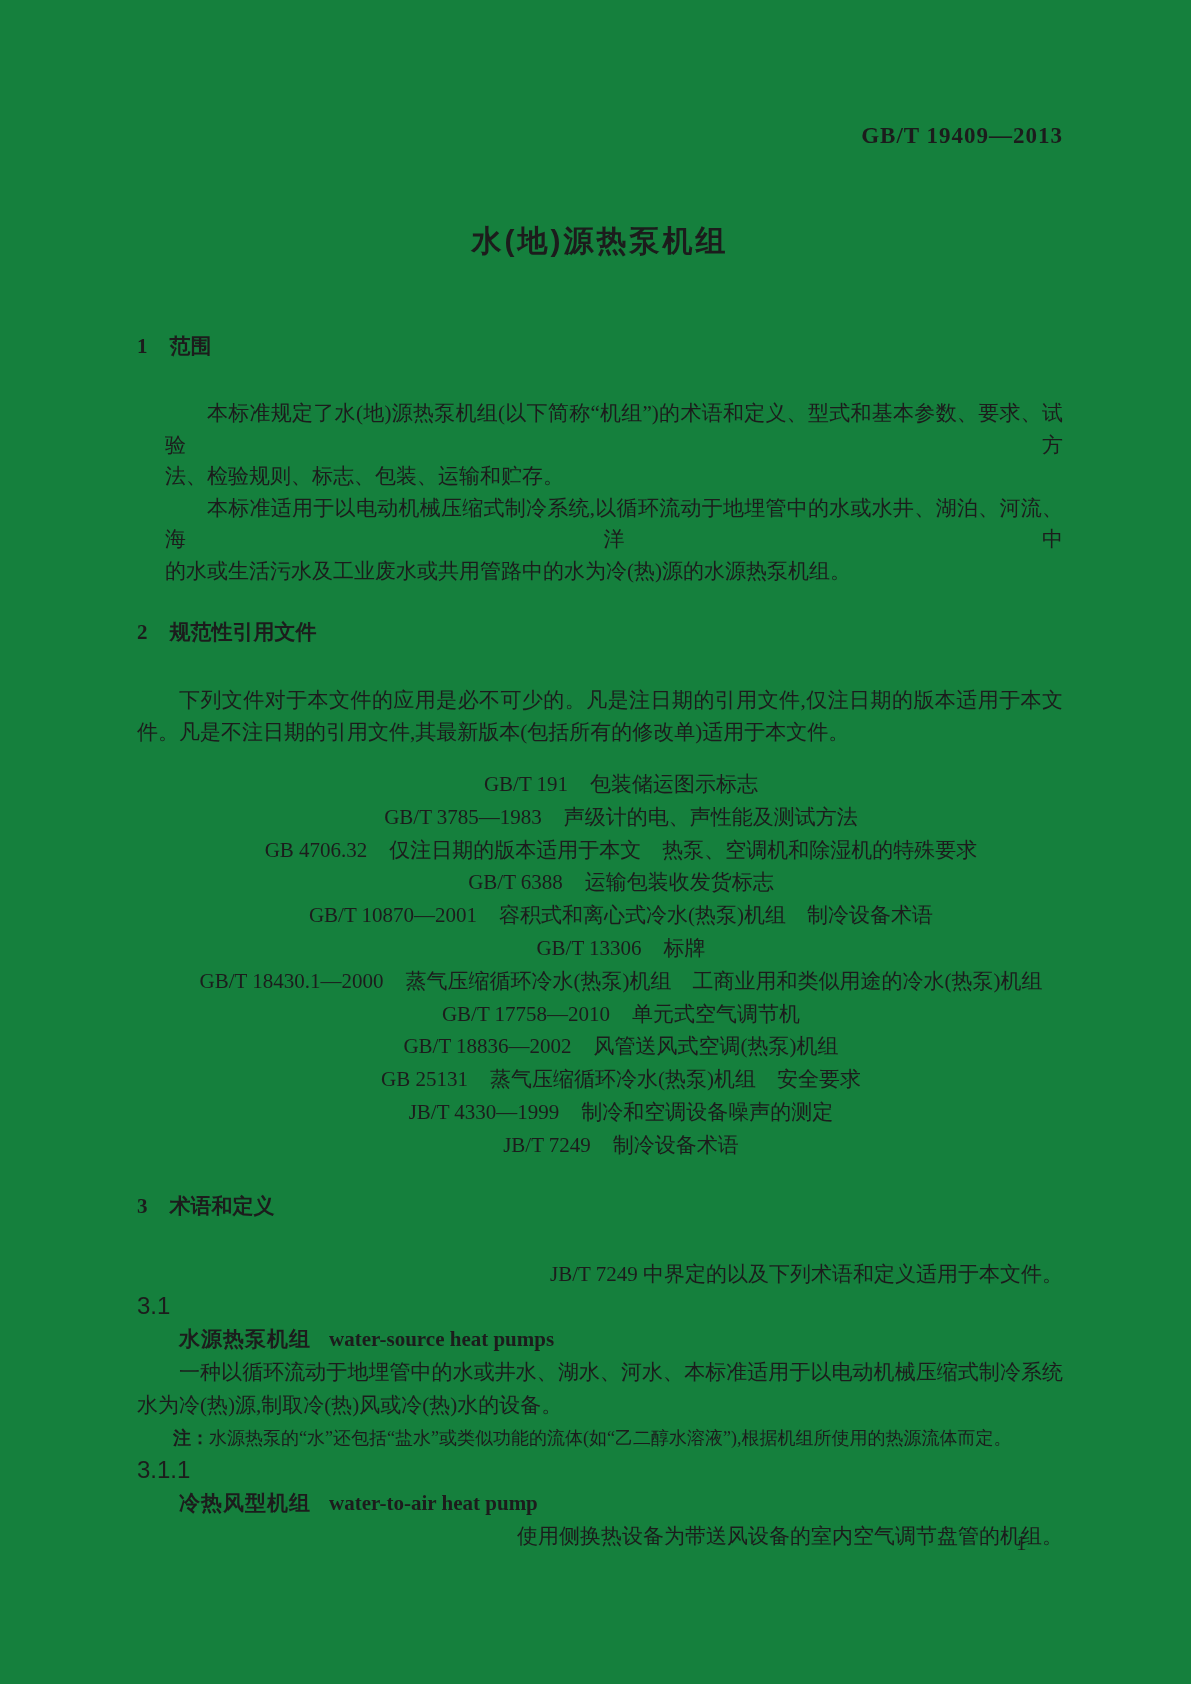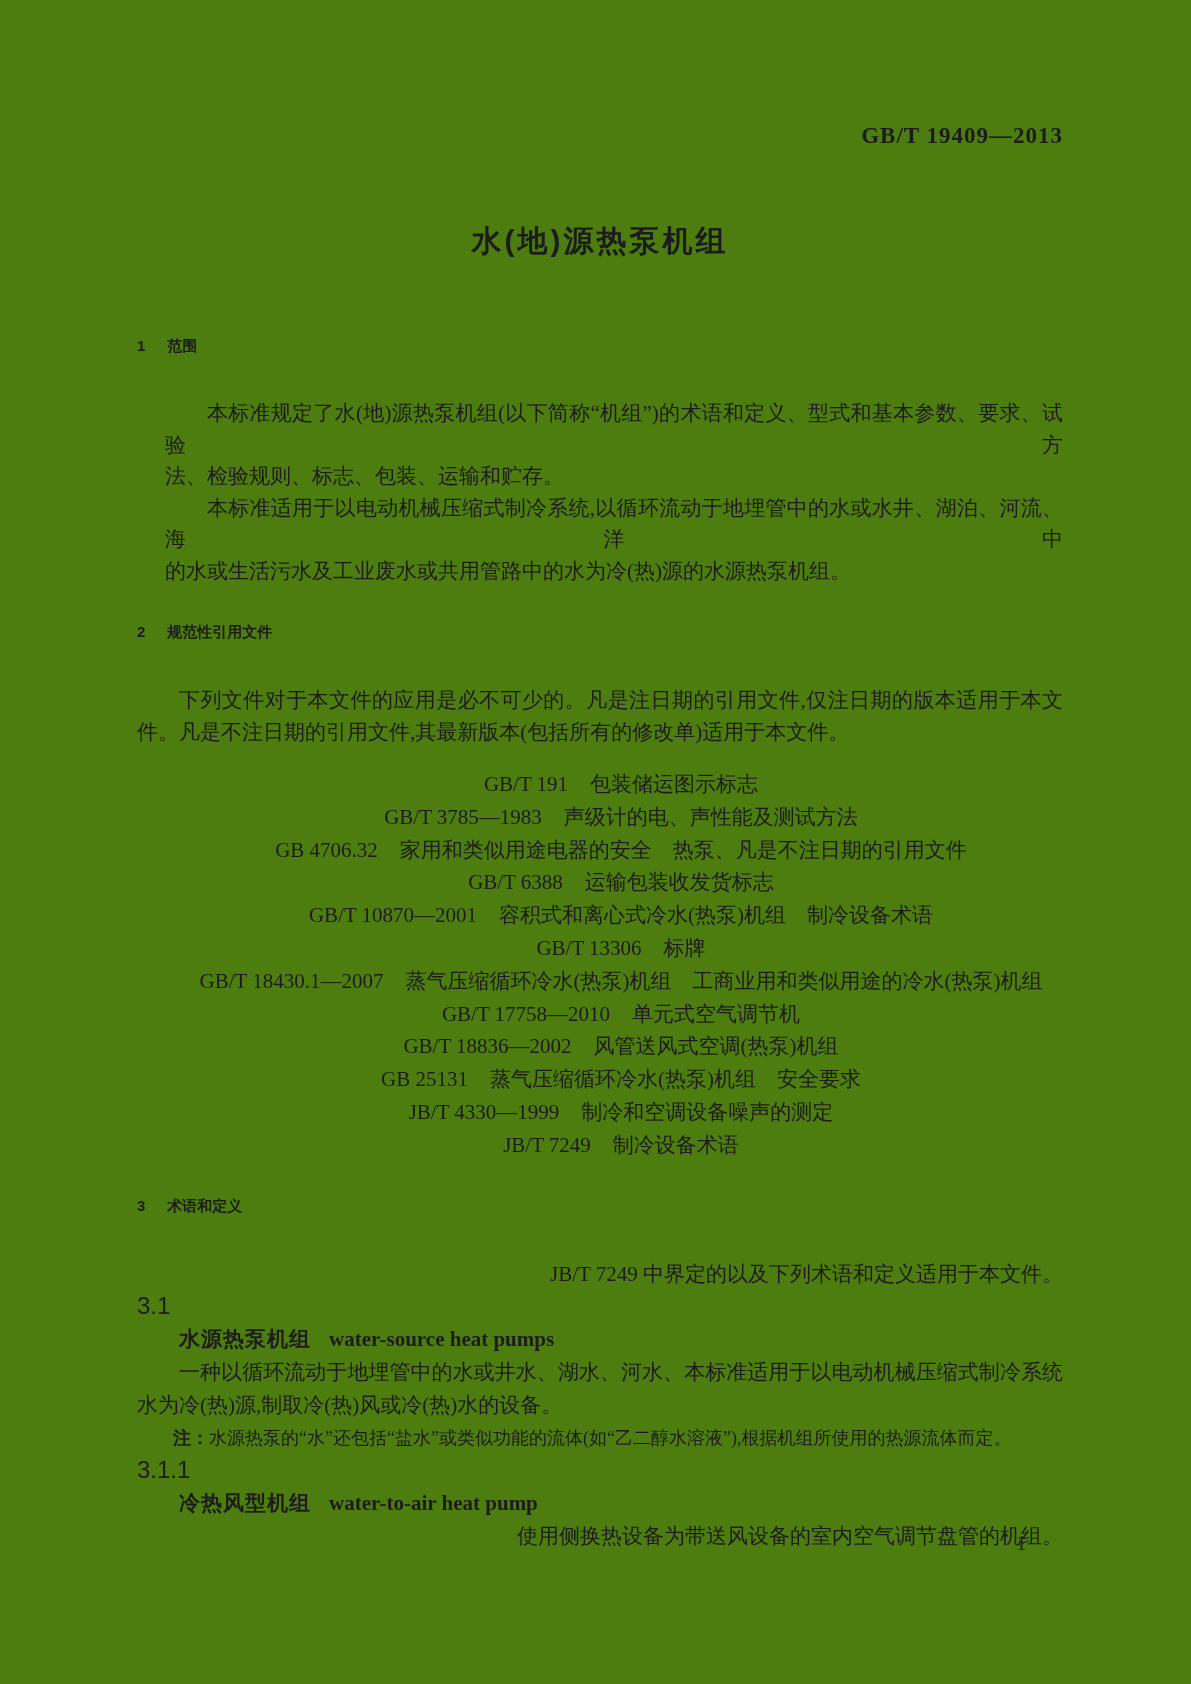--- a/index.html
+++ b/index.html
@@ -1,19 +1,19 @@
 <!DOCTYPE html>
 <html><head>
 <meta charset="utf-8">
 <style>
   html,body{margin:0;padding:0;background:#ffffff;}
   .page{
     position:relative;
     width:1191px;height:1684px;
-    background:#4d7c0f;
+    background:#15803d;
     color:#1c1c1c;
     overflow:hidden;
     font-family:"Liberation Serif","DejaVu Serif",serif;
   }
   
   .std-code{
     position:absolute;top:123px;right:128px;
     font-family:"Liberation Serif","DejaVu Serif",serif;
     font-weight:bold;font-size:23px;letter-spacing:1px;
   }
@@ -23,22 +23,22 @@
     text-align:center;
     font-family:"Liberation Sans","DejaVu Sans",sans-serif;
     font-weight:bold;font-size:30px;letter-spacing:3px;
   }
   
   .content{
     position:absolute;left:137px;top:0;width:926px;
     font-size:21px;
   }
   .sec-h{
-    font-family:Liberation Sans, sans-serif;
-    font-weight:bold;font-size:15px;line-height:22px;
+    font-family:Liberation Serif, serif;
+    font-weight:bold;font-size:21px;line-height:22px;
   }
   .sec-h .sec-num{margin-right:22px;}
   #h-scope{margin-top:335px;}
   #scope-paras{margin-top:41px;line-height:31.5px;margin-left:28px;}
   #h-refs{margin-top:34px;}
   #refs-intro{margin-top:42px;line-height:31.5px;}
   #refs-list{margin-top:20px;line-height:32.8px;text-align:center;}
   #h-terms{margin-top:33px;}
   #terms-block{margin-top:41px;line-height:32.8px;}
   .indent{text-indent:42px;text-align:right;}
@@ -97,33 +97,33 @@
       <div>件。凡是不注日期的引用文件,其最新版本(包括所有的修改单)适用于本文件。</div>
     </div>
     <div id="refs-list">
       <div class="ref-item">
         <span class="ref-code">GB/T 191</span><span class="ref-name">包装储运图示标志</span>
       </div>
       <div class="ref-item">
         <span class="ref-code">GB/T 3785—1983</span><span class="ref-name">声级计的电、声性能及测试方法</span>
       </div>
       <div class="ref-item">
-        <span class="ref-code">GB 4706.32</span><span class="ref-name">家用和类似用途电器的安全　热泵、凡是不注日期的引用文件</span>
+        <span class="ref-code">GB 4706.32</span><span class="ref-name">仅注日期的版本适用于本文　热泵、空调机和除湿机的特殊要求</span>
       </div>
       <div class="ref-item">
         <span class="ref-code">GB/T 6388</span><span class="ref-name">运输包装收发货标志</span>
       </div>
       <div class="ref-item">
         <span class="ref-code">GB/T 10870—2001</span><span class="ref-name">容积式和离心式冷水(热泵)机组　制冷设备术语</span>
       </div>
       <div class="ref-item">
         <span class="ref-code">GB/T 13306</span><span class="ref-name">标牌</span>
       </div>
       <div class="ref-item">
-        <span class="ref-code">GB/T 18430.1—2007</span><span class="ref-name">蒸气压缩循环冷水(热泵)机组　工商业用和类似用途的冷水(热泵)机组</span>
+        <span class="ref-code">GB/T 18430.1—2000</span><span class="ref-name">蒸气压缩循环冷水(热泵)机组　工商业用和类似用途的冷水(热泵)机组</span>
       </div>
       <div class="ref-item">
         <span class="ref-code">GB/T 17758—2010</span><span class="ref-name">单元式空气调节机</span>
       </div>
       <div class="ref-item">
         <span class="ref-code">GB/T 18836—2002</span><span class="ref-name">风管送风式空调(热泵)机组</span>
       </div>
       <div class="ref-item">
         <span class="ref-code">GB 25131</span><span class="ref-name">蒸气压缩循环冷水(热泵)机组　安全要求</span>
       </div>

